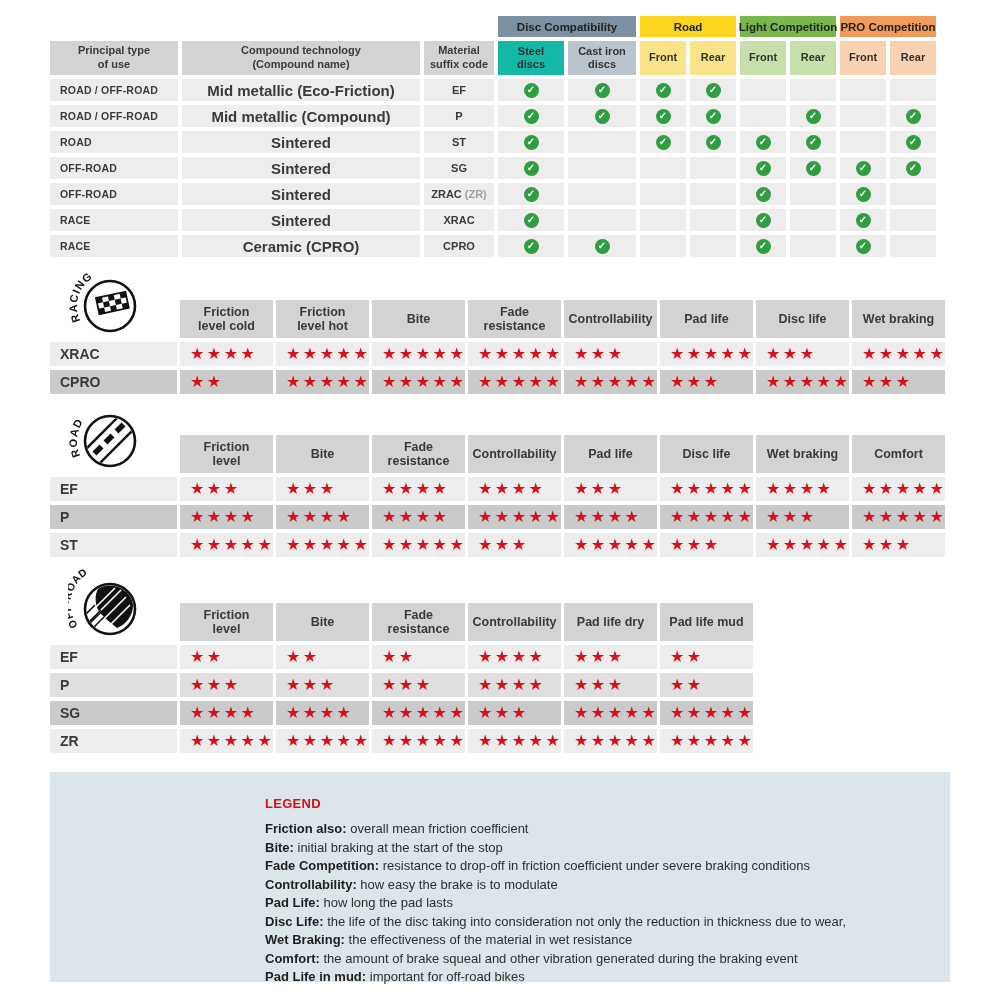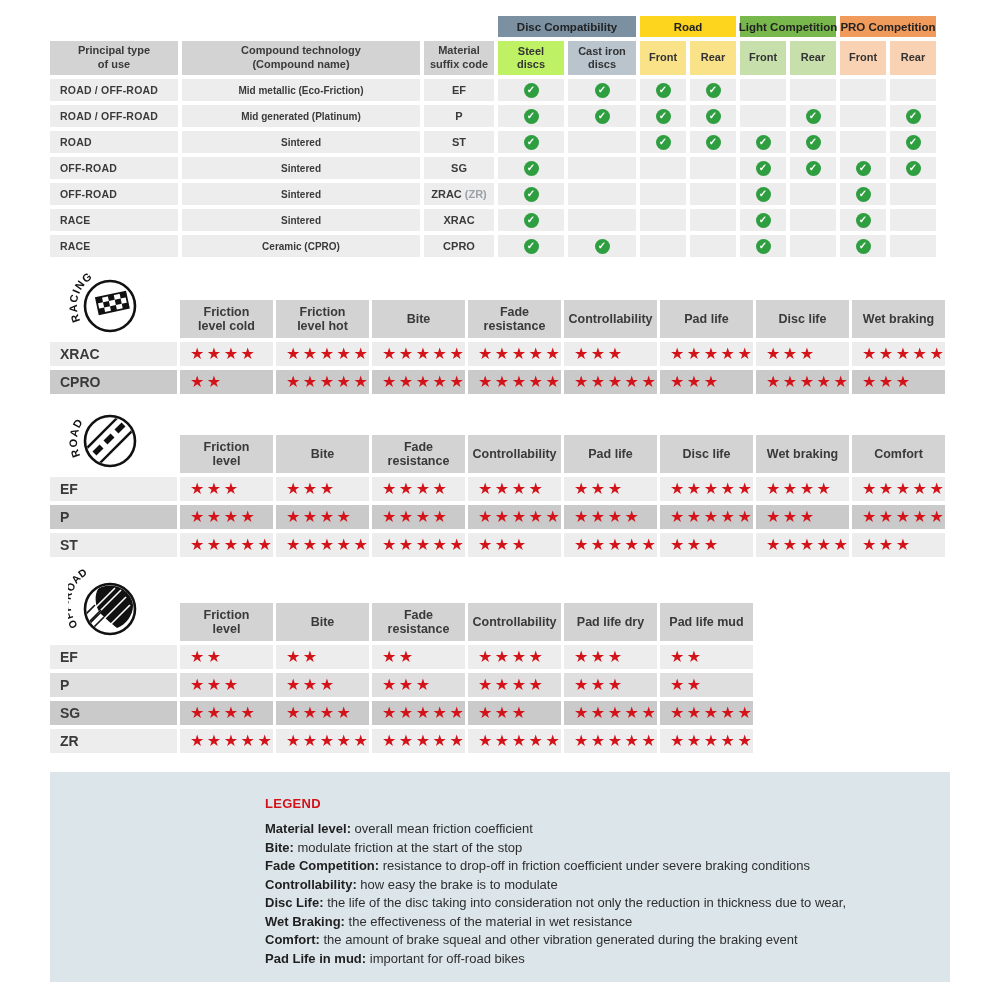--- a/index.html
+++ b/index.html
@@ -26,21 +26,21 @@
     text-align: center; font-size: 11px; font-weight: 700; color: #3a3a3a;
     white-space: pre-line; line-height: 1.25;
   }
   .sub-hd {
     display: flex; align-items: center; justify-content: center; text-align: center;
     font-size: 11px; font-weight: 700; color: #333;
     white-space: pre-line; line-height: 1.2;
   }
   .cell { background: #ededed; display: flex; align-items: center; justify-content: center; }
   .use-cell { justify-content: flex-start; padding-left: 10px; font-size: 10.5px; font-weight: 700; letter-spacing: .2px; }
-  .comp-cell { font-size: 10px; font-weight: 700; }
+  .comp-cell { font-size: 15px; font-weight: 700; }
   .code-cell { font-size: 11px; font-weight: 700; }
   .code-note { color: #9aa1a7; margin-left: 3px; }
   .check {
     width: 15px; height: 15px; border-radius: 50%; background: var(--check, #2f9e41);
     color: #fff; font-size: 10px; font-weight: 700;
     display: flex; align-items: center; justify-content: center; line-height: 1;
   }
 
   
   .rating-section { position: relative; width: fit-content; }
@@ -86,21 +86,21 @@
       <div class="group-hd" style="background: rgb(123, 144, 161); grid-area: 1 / 4 / auto / span 2;">Disc Compatibility</div>
       <div class="group-hd" style="background: rgb(253, 212, 30); grid-area: 1 / 6 / auto / span 2;">Road</div>
       <div class="group-hd" style="background: rgb(119, 183, 75); grid-area: 1 / 8 / auto / span 2;">Light Competition</div>
       <div class="group-hd" style="background: rgb(240, 155, 92); grid-area: 1 / 10 / auto / span 2;">PRO Competition</div>
       <div class="col-hd" style="grid-area: 2 / 1;">Principal type
 of use</div>
       <div class="col-hd" style="grid-area: 2 / 2;">Compound technology
 (Compound name)</div>
       <div class="col-hd" style="grid-area: 2 / 3;">Material
 suffix code</div>
-      <div class="sub-hd" style="background: #bef264; grid-area: 2 / 4;">Steel
+      <div class="sub-hd" style="background: #14b8a6; grid-area: 2 / 4;">Steel
 discs</div>
       <div class="sub-hd" style="background: rgb(185, 196, 205); grid-area: 2 / 5;">Cast iron
 discs</div>
       <div class="sub-hd" style="background: rgb(250, 226, 137); grid-area: 2 / 6;">Front</div>
       <div class="sub-hd" style="background: rgb(250, 226, 137); grid-area: 2 / 7;">Rear</div>
       <div class="sub-hd" style="background: rgb(198, 223, 171); grid-area: 2 / 8;">Front</div>
       <div class="sub-hd" style="background: rgb(198, 223, 171); grid-area: 2 / 9;">Rear</div>
       <div class="sub-hd" style="background: rgb(248, 210, 178); grid-area: 2 / 10;">Front</div>
       <div class="sub-hd" style="background: rgb(248, 210, 178); grid-area: 2 / 11;">Rear</div>
       <div class="cell use-cell" style="grid-area: 3 / 1;">ROAD / OFF-ROAD</div>
@@ -118,21 +118,21 @@
         <span class="check">✓</span>
       </div>
       <div class="cell check-cell" style="grid-area: 3 / 7;">
         <span class="check">✓</span>
       </div>
       <div class="cell check-cell" style="grid-area: 3 / 8;"></div>
       <div class="cell check-cell" style="grid-area: 3 / 9;"></div>
       <div class="cell check-cell" style="grid-area: 3 / 10;"></div>
       <div class="cell check-cell" style="grid-area: 3 / 11;"></div>
       <div class="cell use-cell" style="grid-area: 4 / 1;">ROAD / OFF-ROAD</div>
-      <div class="cell comp-cell" style="grid-area: 4 / 2;">Mid generated (Platinum)</div>
+      <div class="cell comp-cell" style="grid-area: 4 / 2;">Mid metallic (Compound)</div>
       <div class="cell code-cell" style="grid-area: 4 / 3;">
         <span>P</span>
       </div>
       <div class="cell check-cell" style="grid-area: 4 / 4;">
         <span class="check">✓</span>
       </div>
       <div class="cell check-cell" style="grid-area: 4 / 5;">
         <span class="check">✓</span>
       </div>
       <div class="cell check-cell" style="grid-area: 4 / 6;">
@@ -562,24 +562,25 @@
         </div>
         <div class="cell stars-cell shade-light" style="grid-area: 5 / 7;">
           <span class="stars">★★★★★</span>
         </div>
       </div>
   </div>
 
   <div class="legend-panel">
     <div class="legend-title">LEGEND</div>
     <div>
-        <div class="legend-line"><b>Material level:</b><span> overall mean friction coefficient</span></div>
-        <div class="legend-line"><b>Bite:</b><span> modulate friction at the start of the stop</span></div>
+        <div class="legend-line"><b>Friction also:</b><span> overall mean friction coefficient</span></div>
+        <div class="legend-line"><b>Bite:</b><span> initial braking at the start of the stop</span></div>
         <div class="legend-line"><b>Fade Competition:</b><span> resistance to drop-off in friction coefficient under severe braking conditions</span></div>
         <div class="legend-line"><b>Controllability:</b><span> how easy the brake is to modulate</span></div>
+        <div class="legend-line"><b>Pad Life:</b><span> how long the pad lasts</span></div>
         <div class="legend-line"><b>Disc Life:</b><span> the life of the disc taking into consideration not only the reduction in thickness due to wear,</span></div>
         <div class="legend-line"><b>Wet Braking:</b><span> the effectiveness of the material in wet resistance</span></div>
         <div class="legend-line"><b>Comfort:</b><span> the amount of brake squeal and other vibration generated during the braking event</span></div>
         <div class="legend-line"><b>Pad Life in mud:</b><span> important for off-road bikes</span></div>
       </div>
   </div>
 
 </div>
 
 </body></html>

